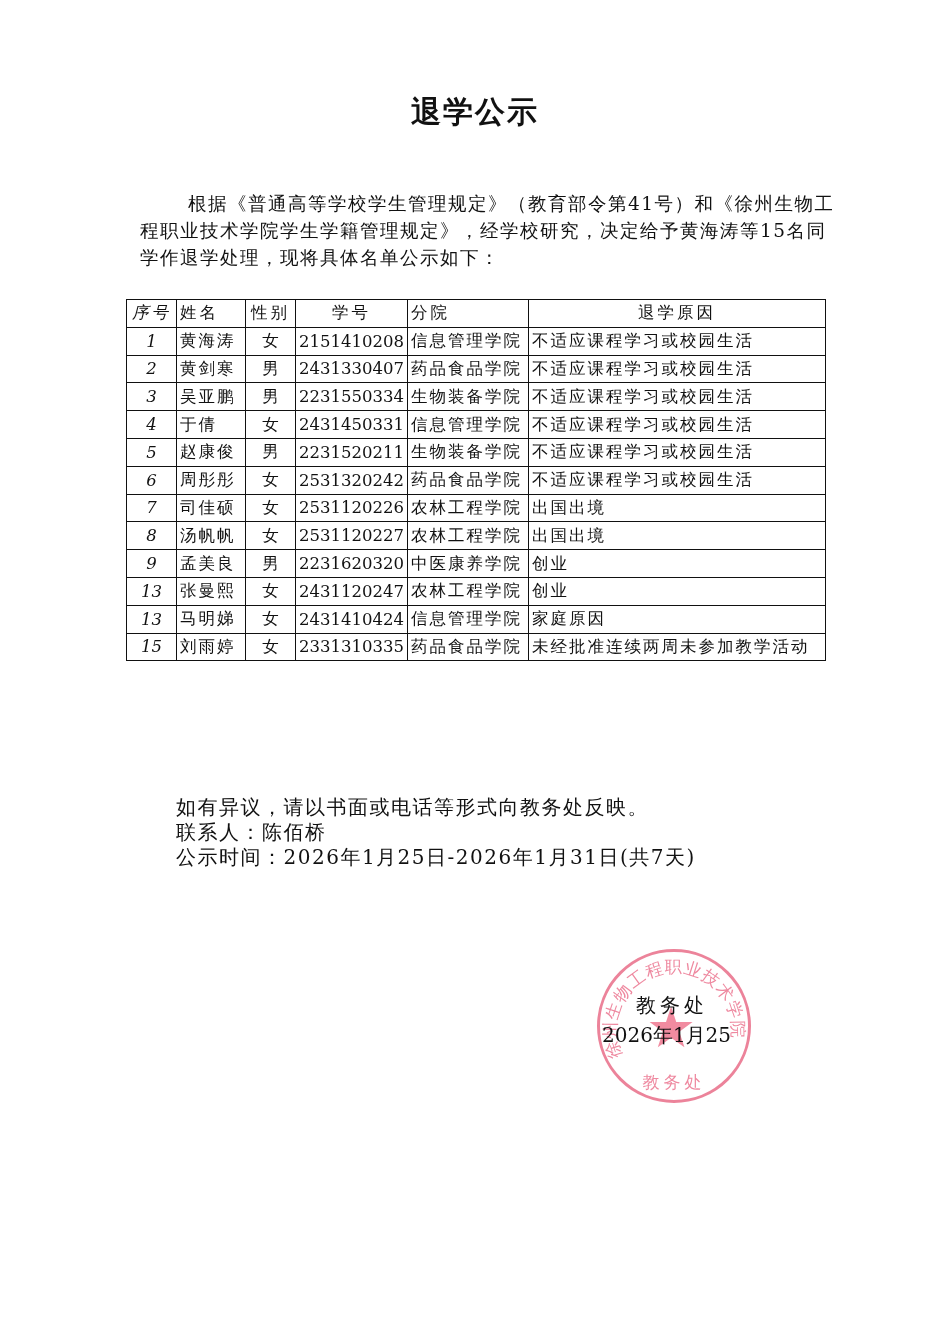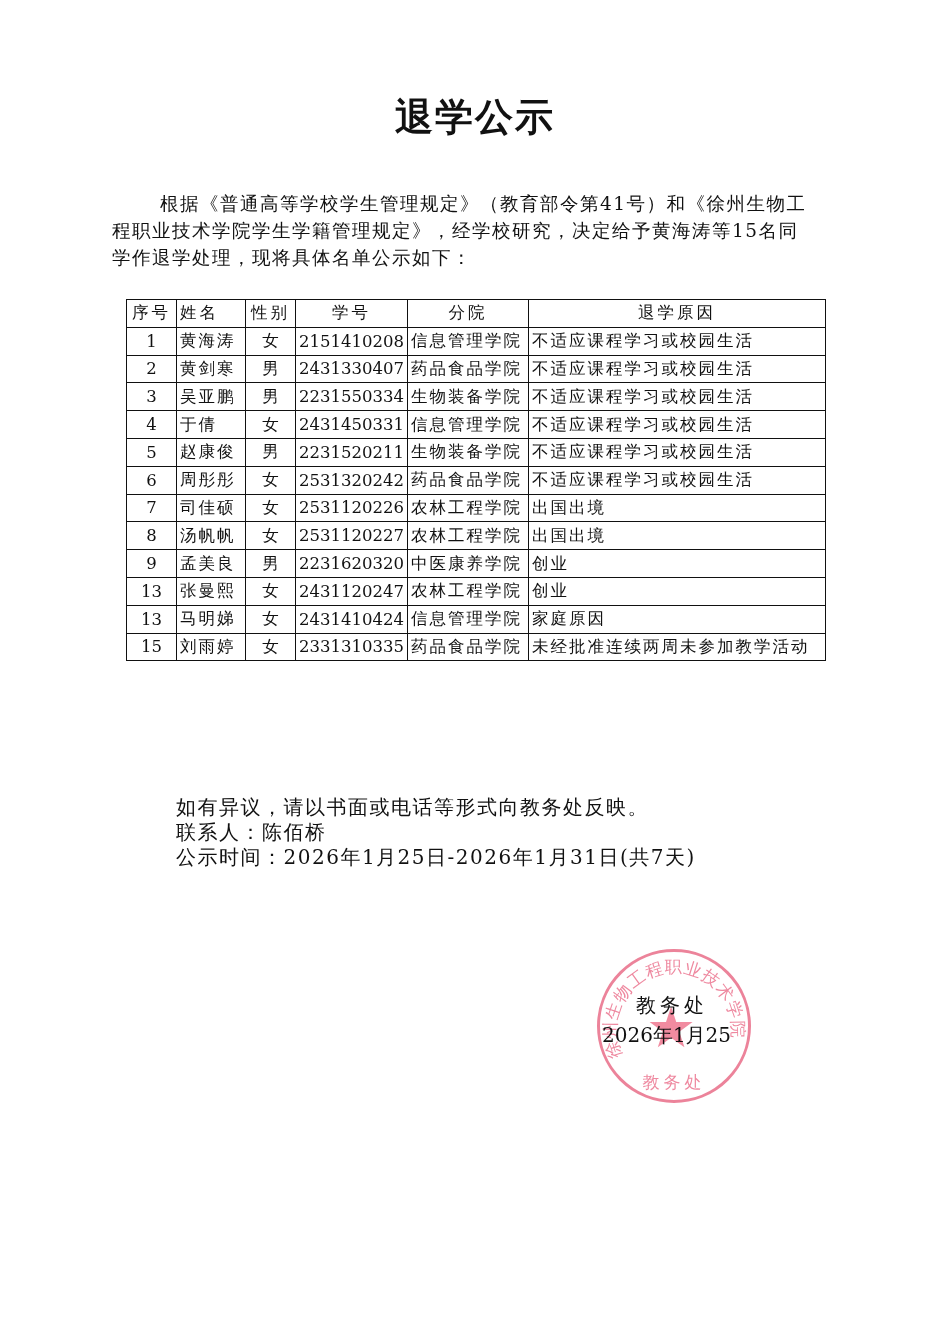--- a/index.html
+++ b/index.html
@@ -1,29 +1,29 @@
 <!DOCTYPE html>
 <html><head>
 <meta charset="utf-8">
 <style>
   html, body { margin: 0; padding: 0; background: #ffffff; }
   body { width: 950px; height: 1342px; position: relative; overflow: hidden;
          font-family: "DejaVu Serif", "Liberation Serif", serif; color: #111; }
   .title { position: absolute; left: 0; width: 950px; top: 92px; text-align: center;
-           font-size: 38px; font-weight: bold; letter-spacing: 2px;
+           font-size: 30px; font-weight: bold; letter-spacing: 2px;
            font-family: "DejaVu Sans", sans-serif; }
-  .intro { position: absolute; left: 112px; width: 700px; top: 190px;
+  .intro { position: absolute; left: 140px; width: 700px; top: 190px;
            font-size: 18.5px; line-height: 27px; letter-spacing: 1.5px; }
   .intro .p { text-indent: 48px; margin: 0; }
   table.list { position: absolute; left: 126px; top: 299px; border-collapse: collapse;
                font-size: 16.5px; }
   table.list th, table.list td { border: 1.5px solid #111; height: 26.8px; padding: 0 3px;
                white-space: nowrap; font-weight: normal; }
   table.list th { text-align: center; letter-spacing: 3px; }
-  .c-no { width: 43px; text-align: center; }
+  .c-no { width: 43px; text-align: center; font-style: italic; }
   .c-name { width: 62px; text-align: left; letter-spacing: 2px; }
   .c-sex { width: 43px; text-align: center; }
   .c-id { width: 104px; }
   .c-dept { width: 114px; text-align: left; letter-spacing: 2px; }
   .c-reason { width: 290px; text-align: left; letter-spacing: 2px; }
   .footer { position: absolute; left: 176px; top: 795px; font-size: 20px;
             line-height: 25px; letter-spacing: 1.5px; }
   .footer div { white-space: pre; }
   .seal { position: absolute; left: 597px; top: 949px; width: 148px; height: 148px;
           border: 3px solid rgba(230,90,120,0.75); border-radius: 50%; }
@@ -42,21 +42,21 @@
   <p class="p">根据《普通高等学校学生管理规定》（教育部令第41号）和《徐州生物工程职业技术学院学生学籍管理规定》，经学校研究，决定给予黄海涛等15名同学作退学处理，现将具体名单公示如下：</p>
 </div>
 
 <table class="list">
   <thead>
     <tr>
       <th class="c-no">序号</th>
       <th class="c-name" style="text-align:left">姓名</th>
       <th class="c-sex">性别</th>
       <th class="c-id">学号</th>
-      <th class="c-dept" style="text-align:center">分院</th>
+      <th class="c-dept" style="text-align:left">分院</th>
       <th class="c-reason" style="text-align:center">退学原因</th>
     </tr>
   </thead>
   <tbody id="tbody">
       <tr>
         <td class="c-no">1</td>
         <td class="c-name">黄海涛</td>
         <td class="c-sex">女</td>
         <td class="c-id">2151410208</td>
         <td class="c-dept">信息管理学院</td>

